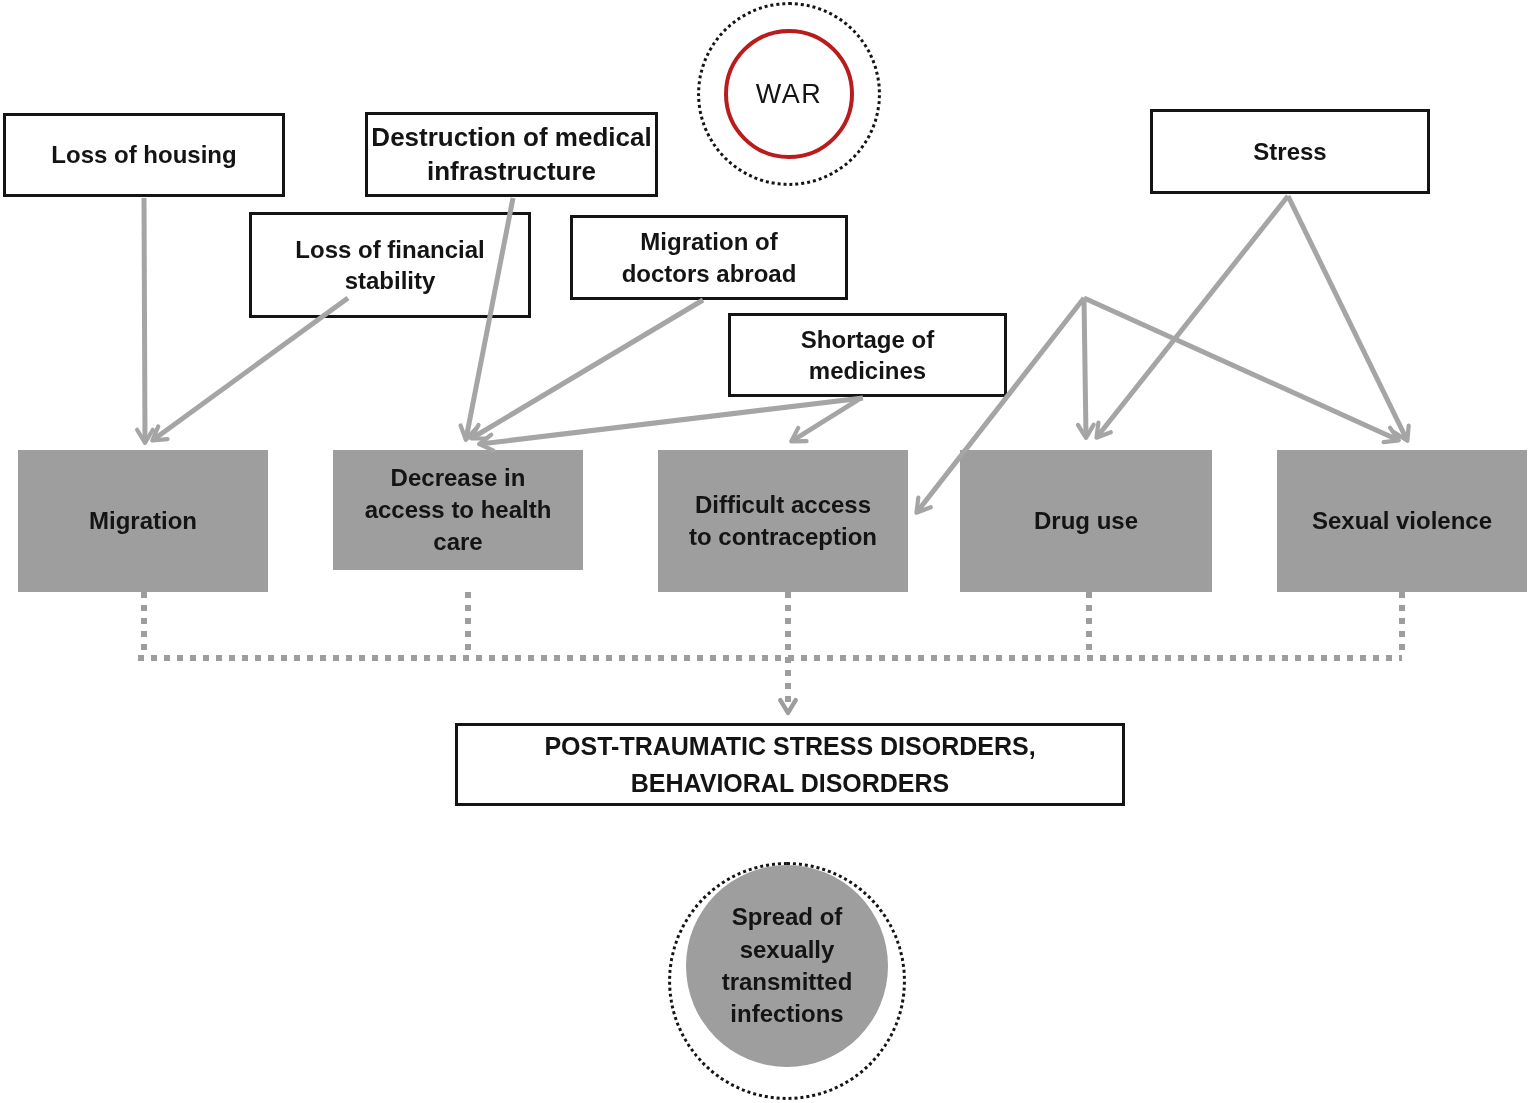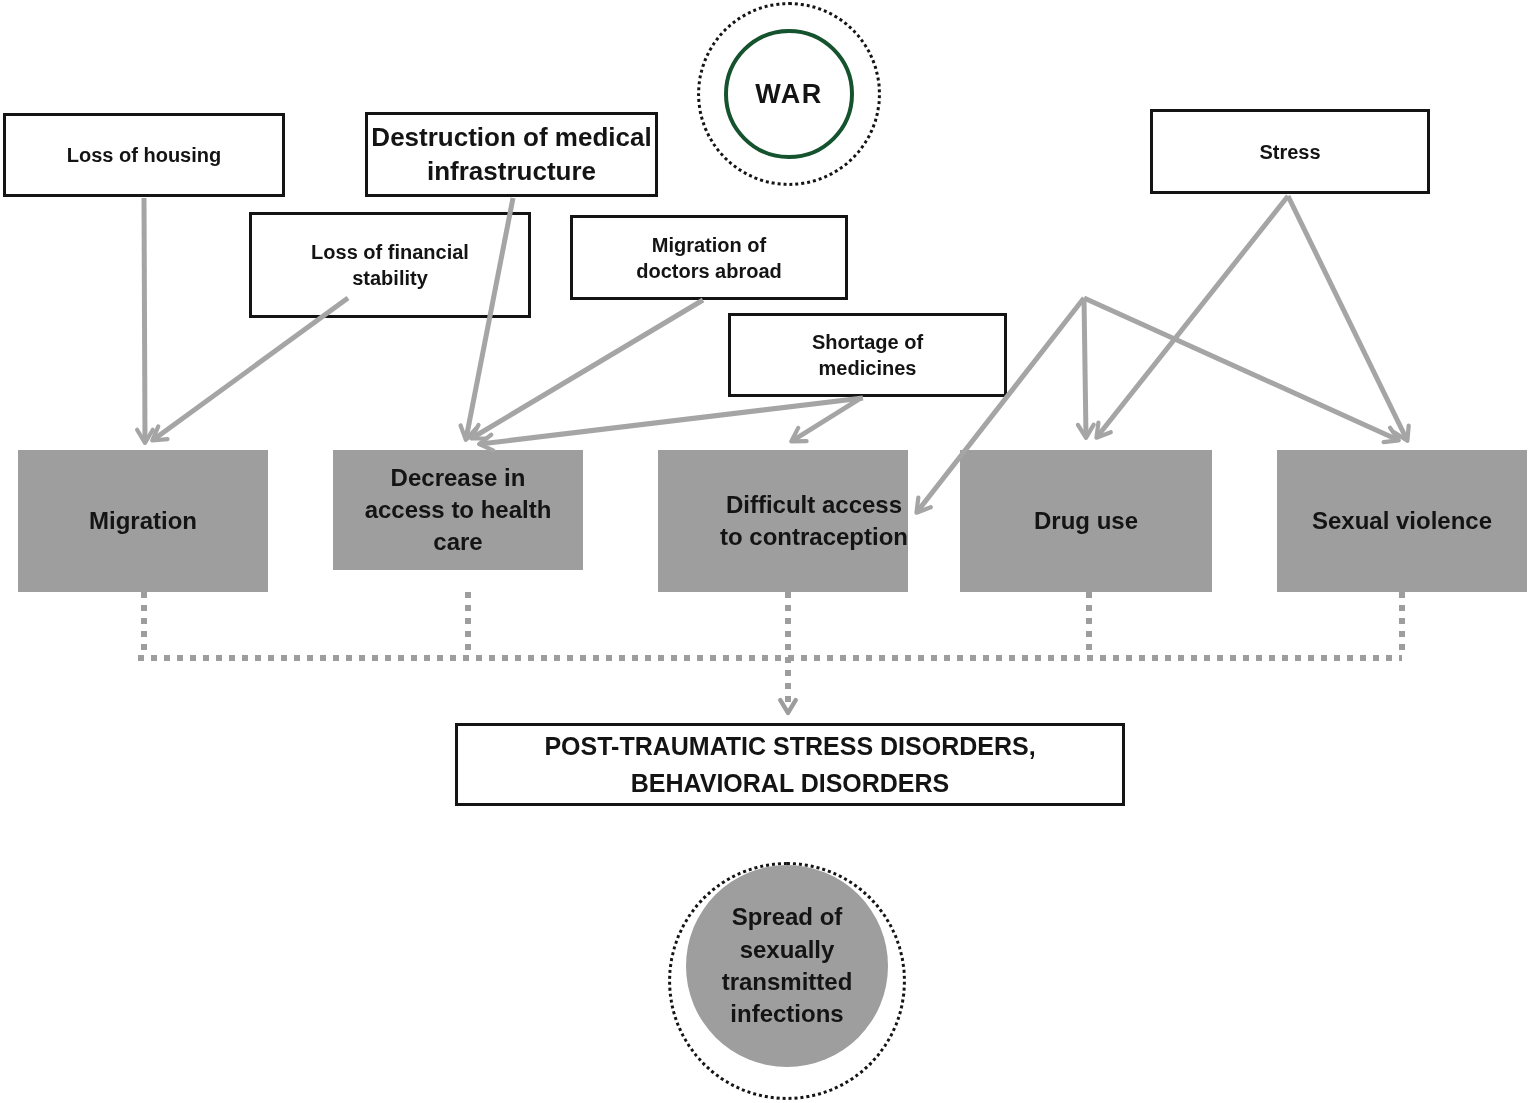--- a/index.html
+++ b/index.html
@@ -5,48 +5,48 @@
   html,body{margin:0;padding:0;background:#ffffff;}
   #canvas{
     position:relative;width:1535px;height:1103px;background:#ffffff;overflow:hidden;
     font-family:"Liberation Sans","DejaVu Sans",sans-serif;color:#141414;
   }
   .node{
     position:absolute;display:flex;align-items:center;justify-content:center;
     text-align:center;font-weight:700;white-space:pre-line;box-sizing:border-box;
     z-index:2;
   }
-  .wbox{background:#ffffff;border:3px solid #141414;font-size:20px;line-height:1.3;}
+  .wbox{background:#ffffff;border:3px solid #141414;font-size:24px;line-height:1.3;}
   .gbox{background:#9e9e9e;font-size:24px;line-height:1.33;}
   
   #n-loss-housing {left:3px;   top:113px; width:282px; height:84px;}
   #n-destruction  {left:365px; top:112px; width:293px; height:85px; font-size:26px;}
   #n-stress       {left:1150px;top:109px; width:280px; height:85px;}
   #n-financial    {left:205px; top:212px; width:282px; height:106px;margin-left:44px;}
   #n-doctors      {left:570px; top:215px; width:278px; height:85px;}
   #n-poverty      {left:945px; top:213px; width:277px; height:84px;}
   #n-shortage     {left:728px; top:313px; width:279px; height:84px;}
   
   #n-migration    {left:18px;  top:450px; width:250px; height:142px;}
   #n-decrease     {left:333px; top:450px; width:250px; height:120px;}
-  #n-difficult    {left:658px; top:450px; width:250px; height:142px;justify-content:flex-end;}
+  #n-difficult    {left:658px; top:450px; width:250px; height:142px;}
   #n-drug-use     {left:960px; top:450px; width:252px; height:142px;}
   #n-sexual       {left:1277px;top:450px; width:250px; height:142px;}
   
   #n-ptsd{left:455px;top:723px;width:670px;height:83px;font-size:25px;line-height:1.45;}
   
   #war-outer{
     position:absolute;left:697px;top:2px;width:184px;height:184px;border-radius:50%;
     border:3px dotted #141414;display:flex;align-items:center;justify-content:center;
     box-sizing:border-box;z-index:2;
   }
   #war-inner{
-    width:130px;height:130px;border-radius:50%;border:4px solid #14532d;
+    width:130px;height:130px;border-radius:50%;border:4px solid #b91c1c;
     display:flex;align-items:center;justify-content:center;box-sizing:border-box;
-    font-weight:700;font-size:27px;letter-spacing:1.5px;
+    font-weight:400;font-size:27px;letter-spacing:1.5px;
   }
   
   #sti-outer{
     position:absolute;left:668px;top:862px;width:238px;height:238px;border-radius:50%;
     border:3px dotted #141414;display:flex;justify-content:center;
     box-sizing:border-box;z-index:2;
   }
   #sti-inner{
     width:202px;height:202px;border-radius:50%;background:#9e9e9e;
     display:flex;align-items:center;justify-content:center;text-align:center;

